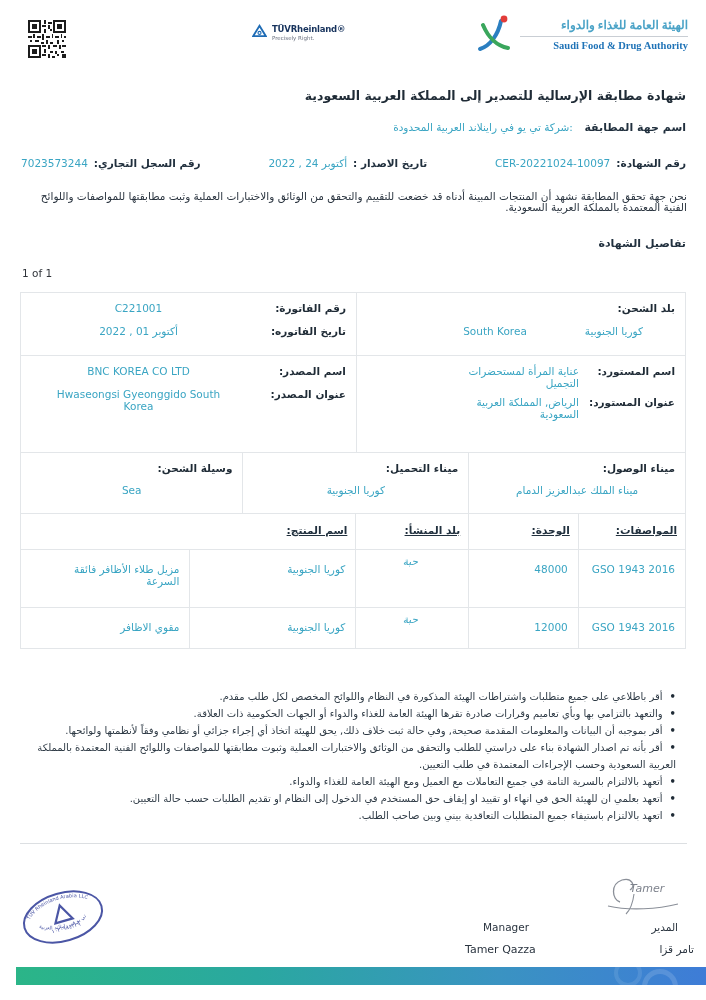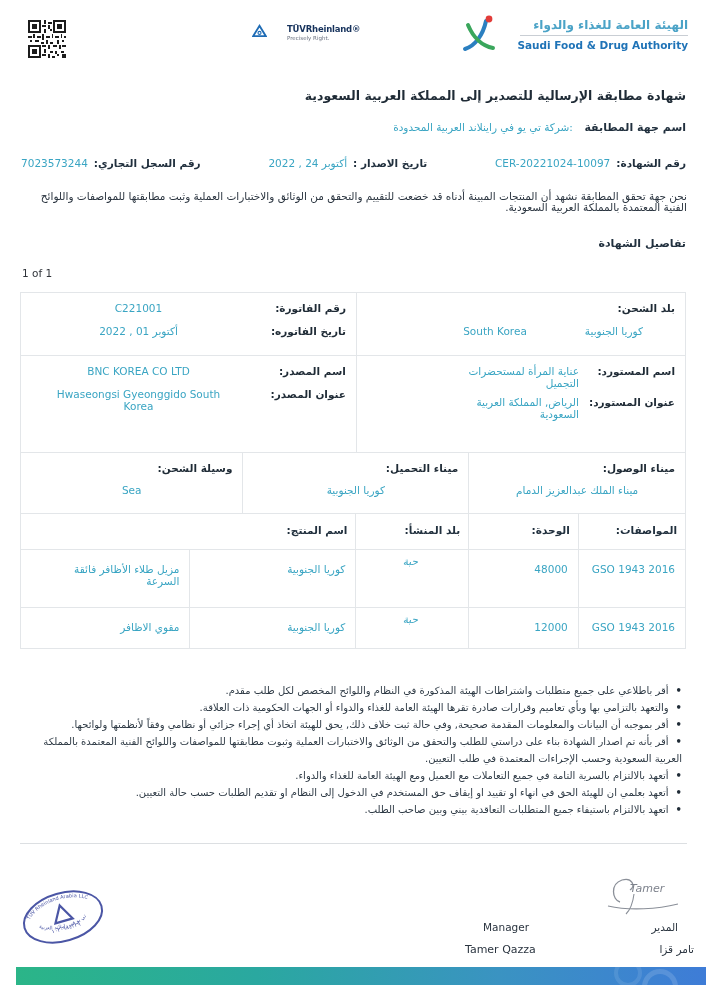--- a/index.html
+++ b/index.html
@@ -2,25 +2,25 @@
 <html lang="ar"><head>
 <meta charset="utf-8">
 <style>
   html,body{margin:0;padding:0;background:#ffffff;}
   #page{position:relative;width:706px;height:1000px;background:#fff;overflow:hidden;
         font-family:"DejaVu Sans",sans-serif;color:#21303e;}
   .abs{position:absolute;}
 
   
   .qr{left:28px;top:20px;width:38px;height:38px;}
-  .tuv{left:252px;top:24px;display:flex;gap:20px;align-items:flex-start;}
+  .tuv{left:252px;top:24px;display:flex;gap:5px;align-items:flex-start;}
   .tuv-texts{display:flex;flex-direction:column;}
   .tuv-brand{font-size:8.5px;font-weight:bold;color:#16325c;letter-spacing:-0.2px;}
   .tuv-tag{font-size:5.5px;color:#6b7280;margin-top:1px;}
-  .sfda{right:18px;top:13px;display:flex;gap:8px;align-items:center;}
+  .sfda{right:18px;top:13px;display:flex;gap:8px;align-items:center;font-family:Liberation Serif, serif;}
   .sfda-texts{display:flex;flex-direction:column;align-items:flex-end;}
   .sfda-ar{font-size:12px;font-weight:bold;color:#4ba3c7;direction:rtl;}
   .sfda-rule{width:168px;height:1px;background:#c9ced4;margin:3px 0;}
   .sfda-en{font-size:10.5px;font-weight:bold;color:#1f73b7;margin-left:12px;}
 
   
   .doc-title{top:88px;right:20px;font-size:12.5px;font-weight:bold;direction:rtl;color:#1f2b36;}
   .conf-row{top:121px;right:20px;direction:rtl;font-size:11px;}
   .conf-row .lbl{font-weight:bold;}
   .conf-row .val{color:#3aa5c3;margin-right:8px;font-size:10.5px;}
@@ -53,28 +53,28 @@
   .country-vals{display:flex;margin-top:11px;padding-right:32px;gap:58px;}
   .pair{display:grid;grid-template-columns:100px 1fr;margin-bottom:11px;align-items:start;}
   .pair .pv{text-align:center;}
   .pair-r{display:grid;grid-template-columns:96px 1fr;margin-bottom:7px;align-items:start;}
   .pair-r .pv{text-align:right;padding-left:28px;}
   .narrow-ar{display:inline-block;max-width:132px;text-align:right;}
   .narrow-en{display:inline-block;max-width:165px;text-align:center;}
   .port-cell{padding:9px 10px 0 10px;}
   .port-cell .blabel{display:block;text-align:right;}
   .port-cell .tval{display:block;text-align:center;margin-top:10px;}
-  .ph{padding:10px 8px 0 4px;text-align:right;font-weight:bold;}
+  .ph{padding:10px 8px 0 4px;text-align:right;font-weight:bold;text-decoration:underline;}
   .pc{padding:13px 10px 0 6px;text-align:right;color:#3aa5c3;}
   .pc.unit{padding-top:5px;text-align:center;font-style:italic;}
   .pc .wrapname{display:inline-block;max-width:118px;text-align:right;}
 
   
   .decls{top:676px;left:20px;width:668px;direction:rtl;}
-  .decls ul{margin:6px;padding:0;list-style:none;}
+  .decls ul{margin:12px;padding:0;list-style:none;}
   .decls li{font-size:10px;line-height:17px;color:#2e3a45;text-align:right;}
   .decls li::before{content:"•";font-weight:bold;margin-left:7px;color:#1f2b36;}
   .divider{top:843px;left:20px;width:667px;height:1px;background:#dcdfe2;}
 
   
   .sig-svg{top:872px;right:22px;}
   .role-ar{top:921px;right:28px;font-size:10.5px;direction:rtl;color:#2b3540;}
   .role-en{top:921px;left:483px;font-size:10.5px;color:#2b3540;}
   .name-ar{top:943px;right:12px;font-size:10.5px;direction:rtl;color:#2b3540;}
   .name-en{top:943px;left:465px;font-size:11px;color:#2b3540;}

